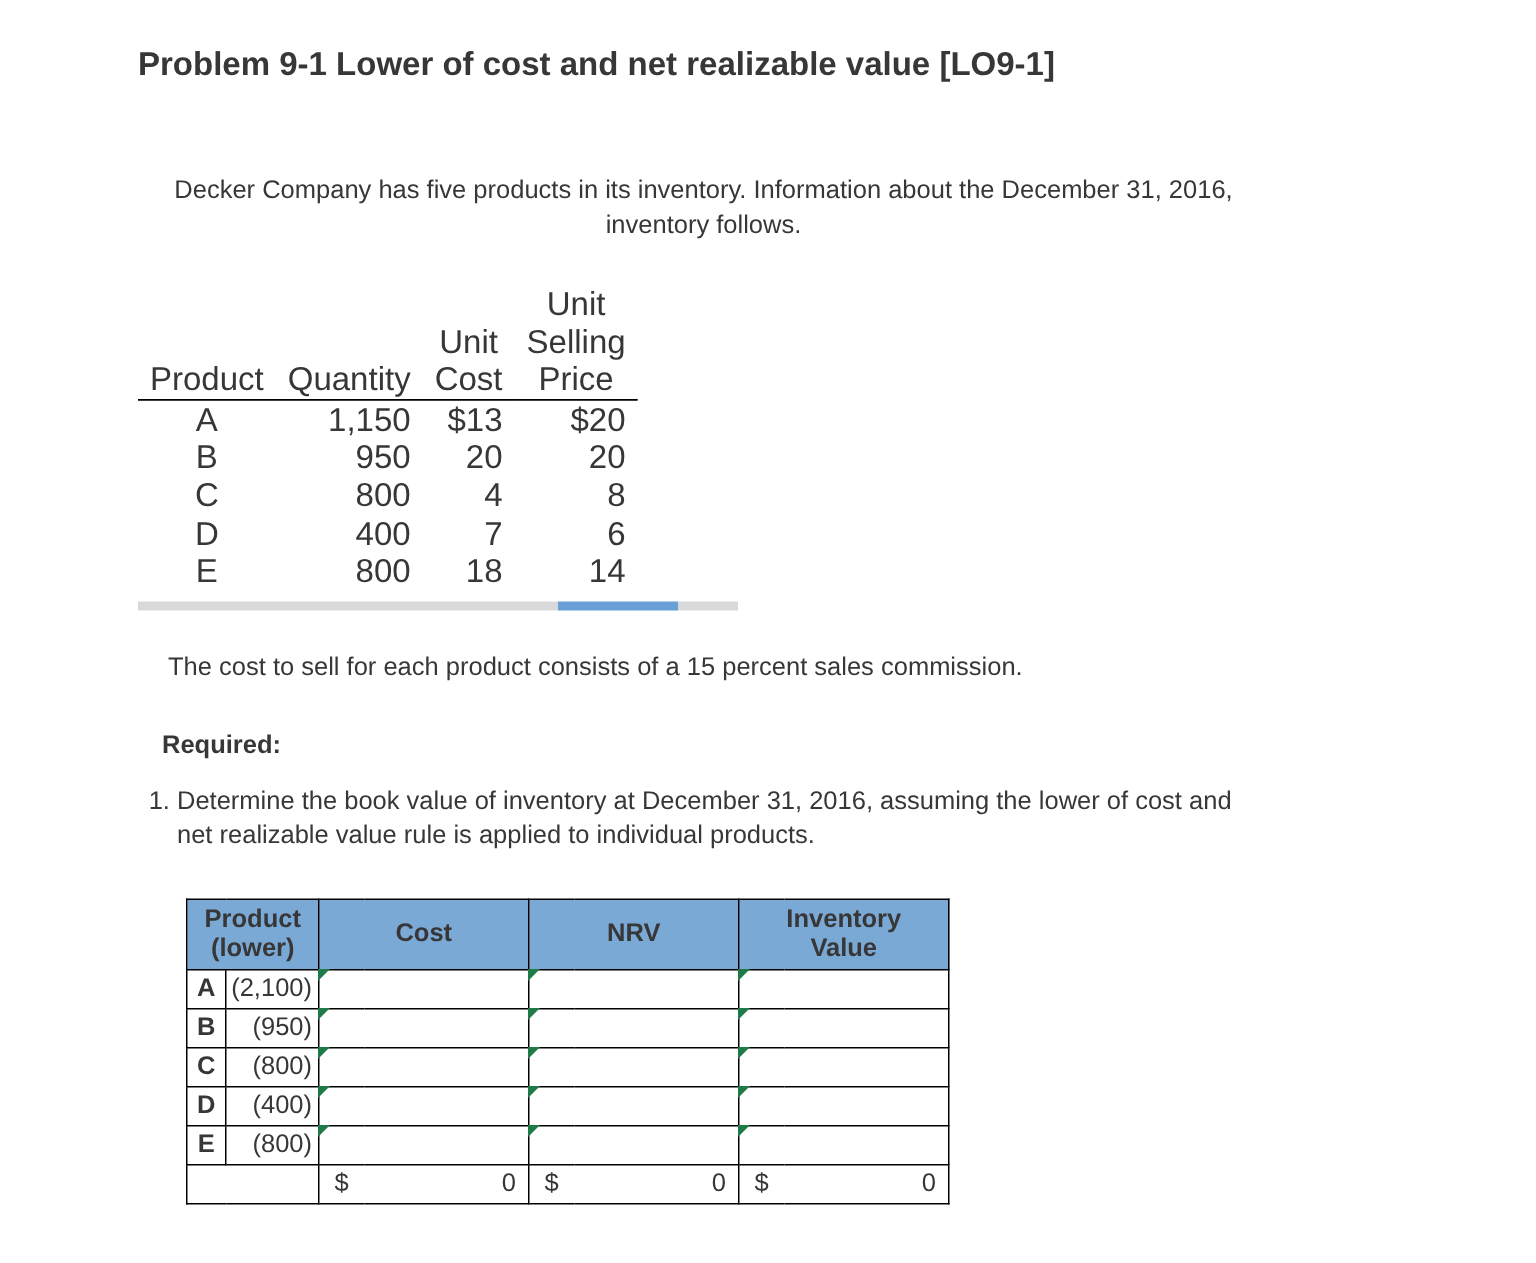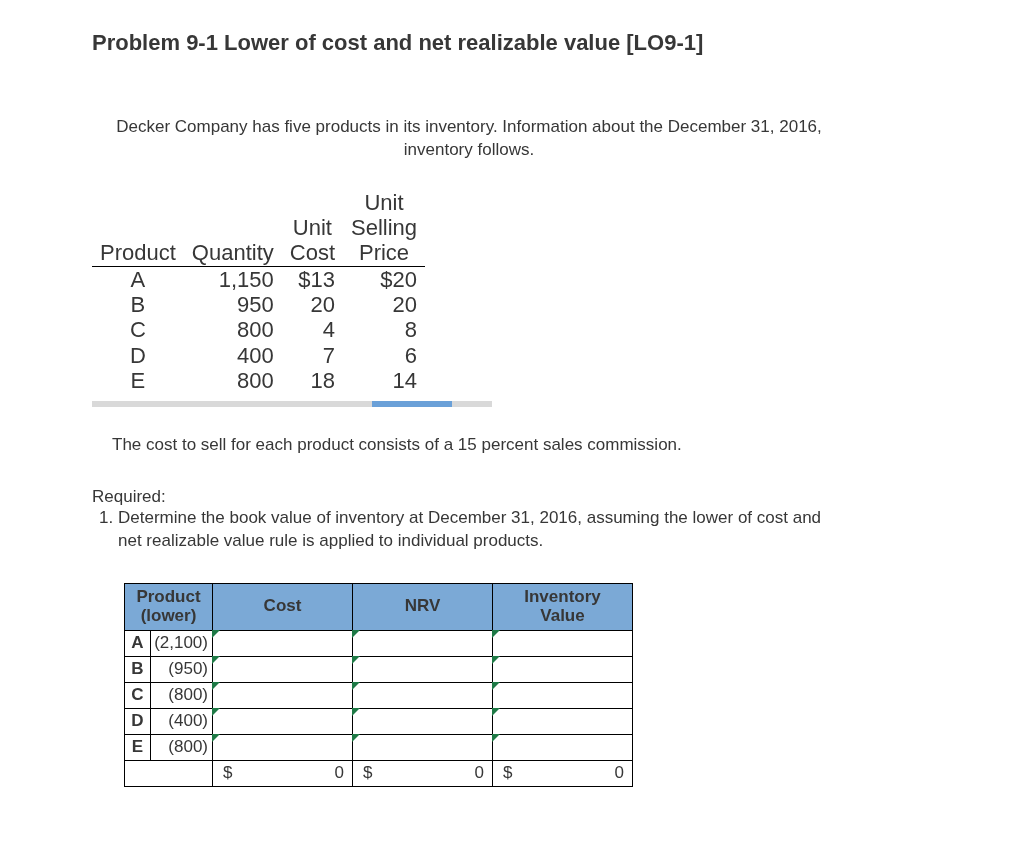--- a/index.html
+++ b/index.html
@@ -34,21 +34,21 @@
   .info-table td { padding: 0 8px; line-height: 1.15; }
   .info-table td.qty, .info-table td.cost, .info-table td.price { text-align: right; }
   .info-table tr.hdr td { border-bottom: 1px solid #000; text-align: center; }
   .info-table td.productcell { padding-left: 22px; padding-right: 22px; text-align: center; }
   .info-bar {
     height: 6px; width: 400px;
     background: linear-gradient(to right, #d9d9d9 0%, #d9d9d9 70%, #6aa0d8 70%, #6aa0d8 90%, #d9d9d9 90%);
     margin-top: 8px;
   }
   .note { margin: 28px 0 32px 20px; }
-  .req-label { font-weight: normal; margin: 0; }
+  .req-label { font-weight: bold; margin: 16px; }
   ol.req { margin: 0 0 30px 0; padding-left: 26px; }
   ol.req li { line-height: 1.35; }
   
   .input-wrap { margin-left: 32px; }
   table.input {
     border-collapse: collapse;
     font-size: 17px;
     table-layout: fixed;
   }
   table.input th, table.input td {

